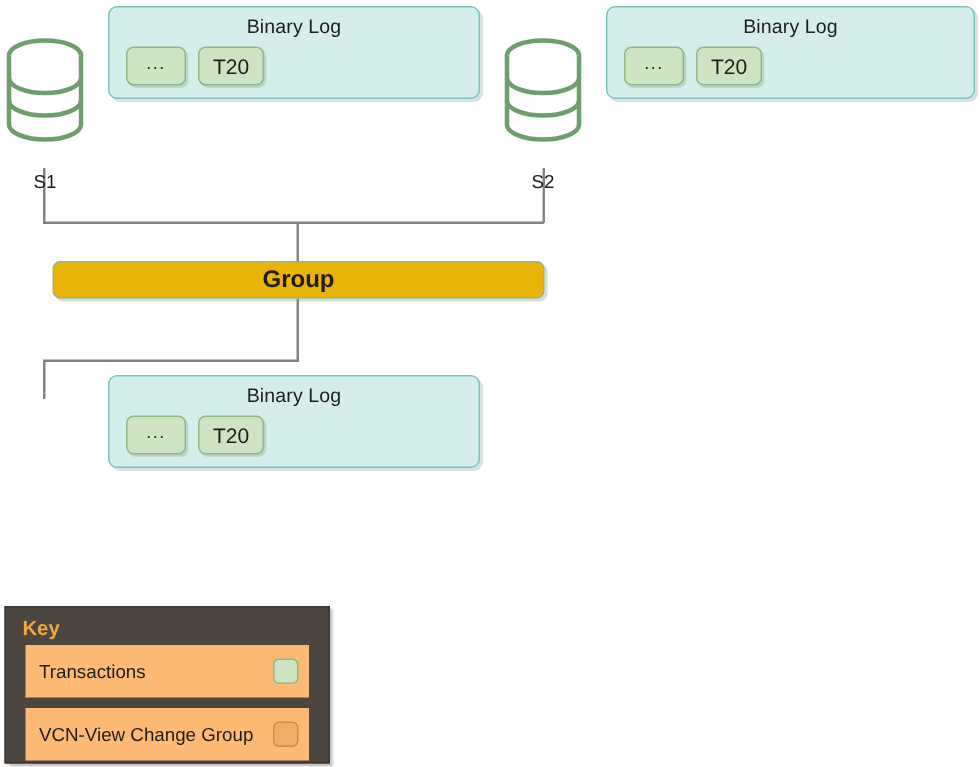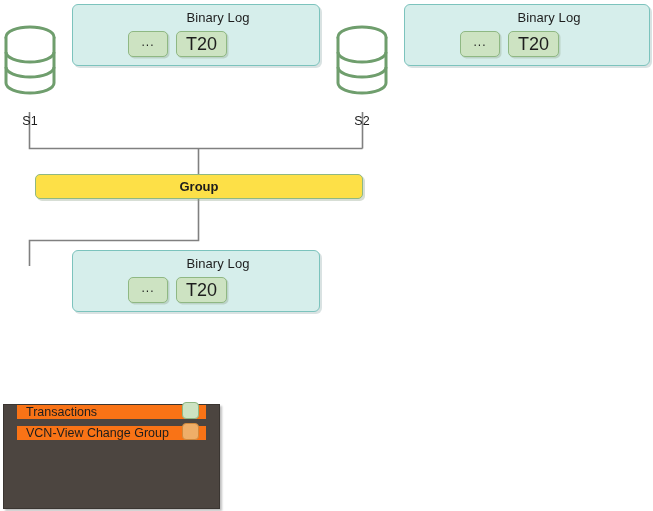--- a/index.html
+++ b/index.html
@@ -47,21 +47,20 @@
     letter-spacing: .1px;
   }
   
   .binlog {
     position: absolute;
     background: #d6eeeb;
     border: 1px solid #7cc3bd;
     border-radius: 6px;
     box-sizing: border-box;
     box-shadow: 2px 2px 0 rgba(120,150,150,.28);
-    padding-left: 44px;
   }
   .binlog-title {
     text-align: center;
     font-size: 13px;
     color: #1d1d1d;
     padding-top: 5px;
     letter-spacing: .1px;
   }
   .txn-row {
     display: flex;
@@ -71,66 +70,66 @@
   }
   .txn {
     min-width: 40px;
     height: 26px;
     background: #cde3c2;
     border: 1px solid #8fb883;
     border-radius: 5px;
     display: flex;
     align-items: center;
     justify-content: center;
-    font-size: 18px;
+    font-size: 14px;
     color: #1d1d1d;
     padding: 0 9px;
     box-sizing: border-box;
     box-shadow: 1.5px 1.5px 0 rgba(140,160,135,.35);
   }
   .txn.ellipsis {
     font-size: 12px;
     letter-spacing: 1px;
     padding-bottom: 5px;
   }
   
   .group-bar {
     position: absolute;
-    background: #fde047;
+    background: #eab308;
     border: 1px solid #8fb883;
     border-radius: 5px;
     display: flex;
     align-items: center;
     justify-content: center;
-    font-size: 13px;
+    font-size: 16px;
     font-weight: bold;
     color: #1d1d1d;
     box-sizing: border-box;
     box-shadow: 2px 2px 0 rgba(140,160,135,.35);
   }
   
   .key-box {
     position: absolute;
     background: #4c4540;
     border: 1px solid #3a3531;
     box-sizing: border-box;
     box-shadow: 2px 2px 2px rgba(0,0,0,.25);
   }
   .key-title {
     color: #f2a83b;
     font-size: 13.5px;
     font-weight: bold;
     padding: 6px 0 4px 11px;
   }
   .key-row {
-    background: #f97316;
+    background: #fdba74;
     margin: 0 13px 7px 13px;
-    height: 14px;
-    display: flex;
-    align-items: flex-end;
+    height: 35px;
+    display: flex;
+    align-items: center;
     justify-content: space-between;
     padding: 0 7px 0 9px;
     box-sizing: border-box;
   }
   .key-label {
     font-size: 12.5px;
     color: #1d1d1d;
   }
   .swatch {
     width: 17px;
@@ -200,20 +199,21 @@
 
   <div class="binlog" style="left:72px; top:250px; width:248px; height:62px;">
     <div class="binlog-title">Binary Log</div>
     <div class="txn-row">
       <div class="txn ellipsis">...</div>
       <div class="txn">T20</div>
     </div>
   </div>
 
   <div class="key-box" style="left:3px; top:404px; width:217px; height:105px;">
+    <div class="key-title">Key</div>
 
     <div class="key-row">
       <span class="key-label">Transactions</span>
       <span class="swatch green"></span>
     </div>
 
     <div class="key-row">
       <span class="key-label">VCN-View Change Group</span>
       <span class="swatch orange"></span>
     </div>

